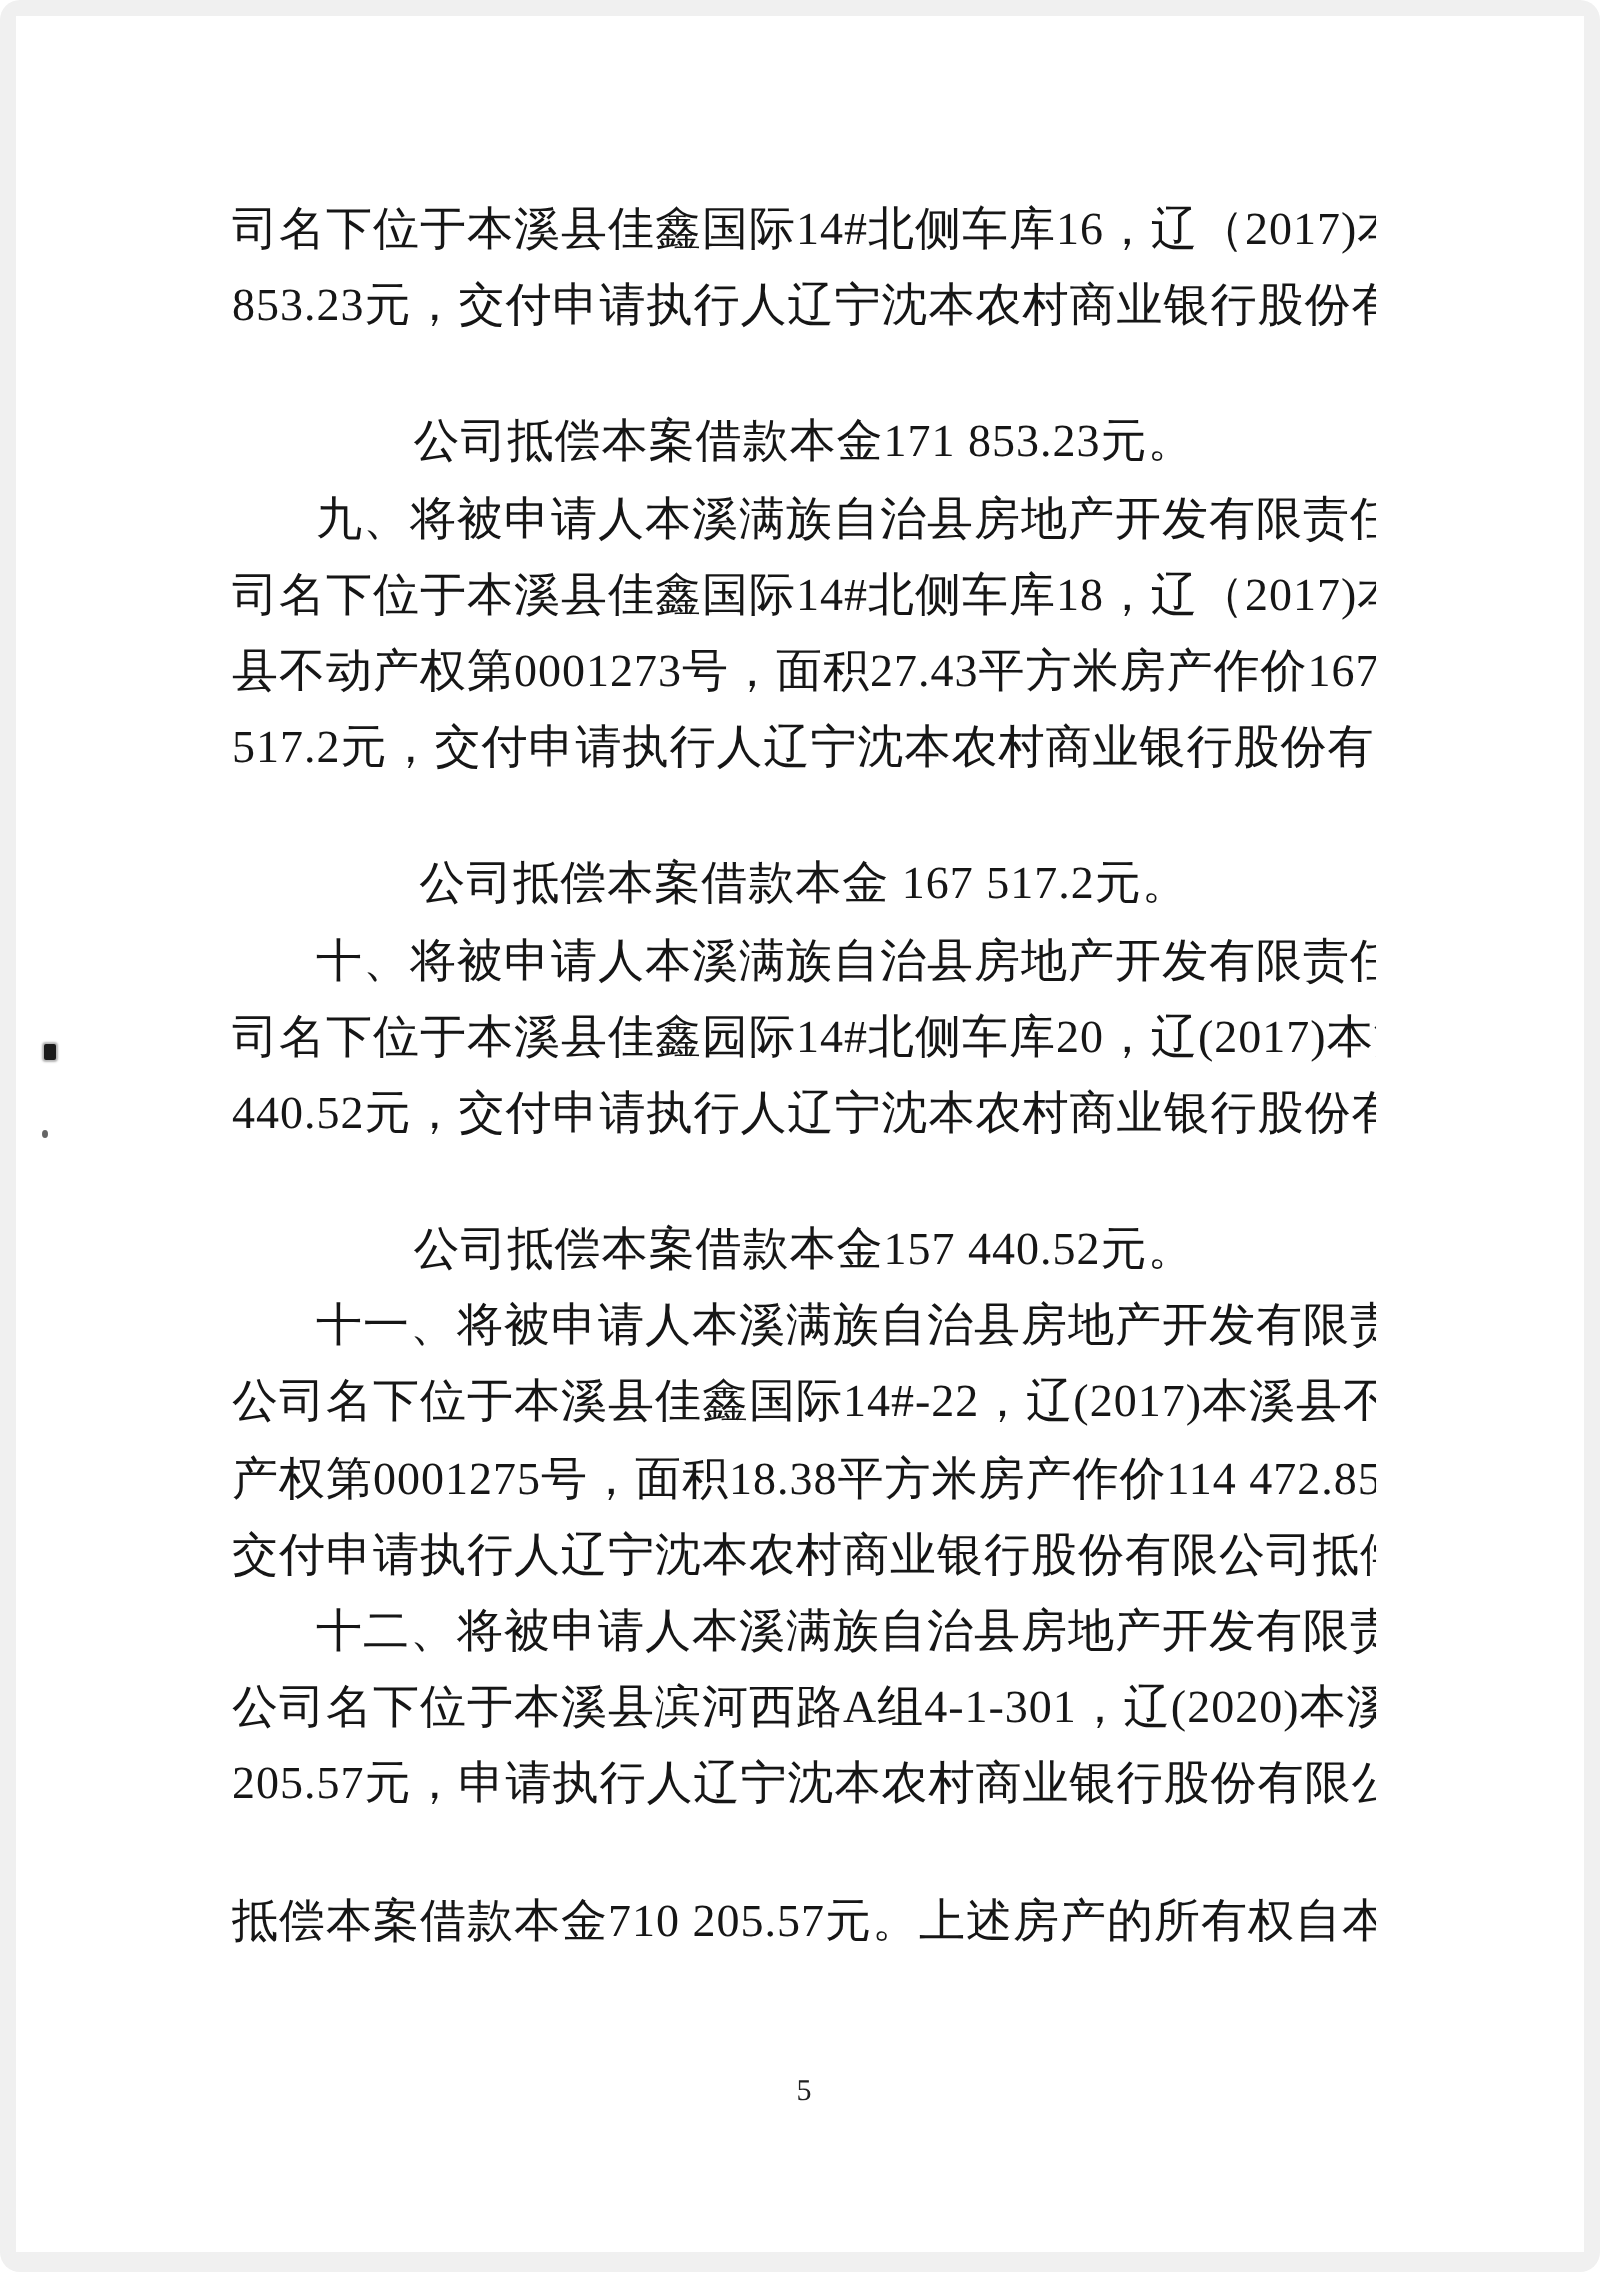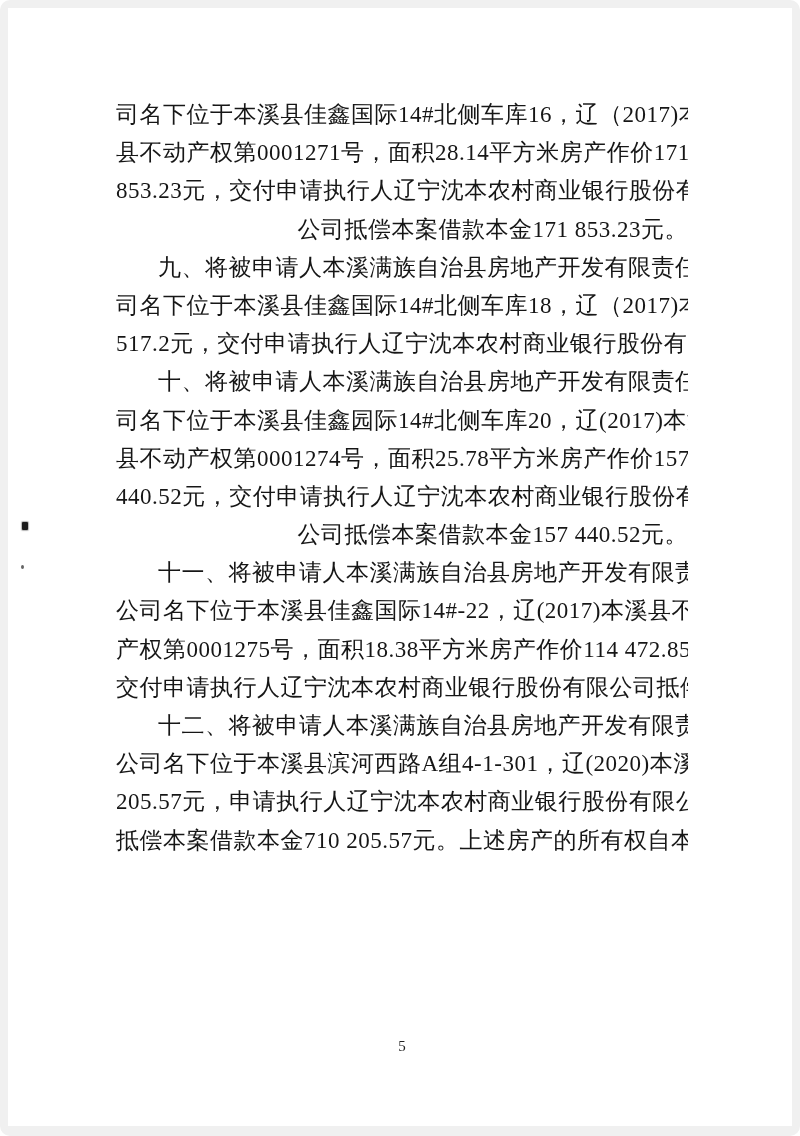--- a/index.html
+++ b/index.html
@@ -40,21 +40,22 @@
     -moz-text-align-last: justify;
     text-align-last: justify;
     white-space: nowrap;
     overflow: hidden;
     letter-spacing: 0.5px;
   }
   .line.ind { padding-left: 42px; }
   .line.end {
     -moz-text-align-last: auto;
     text-align-last: auto;
-    text-align: right;
+    text-align: center;
+    margin-top: 30px;
   }
   .page-number {
     position: absolute;
     left: 108px;
     top: 1030px;
     width: 572px;
     text-align: center;
     font-size: 15px;
     color: #222222;
   }
@@ -79,35 +80,35 @@
 <div class="frame">
   <div class="page">
 
     <span class="speck speck-a"></span>
     <span class="speck speck-b"></span>
 
     <div class="text-block">
 
       <div class="para">
         <div class="line">司名下位于本溪县佳鑫国际14#北侧车库16，辽（2017)本溪</div>
-        <div class="line">县不动产权第0001271号，面积28.14平方米房产作价171</div>
         <div class="line">853.23元，交付申请执行人辽宁沈本农村商业银行股份有限</div>
         <div class="line end">公司抵偿本案借款本金171 853.23元。</div>
       </div>
 
       <div class="para">
         <div class="line ind">九、将被申请人本溪满族自治县房地产开发有限责任公</div>
         <div class="line">司名下位于本溪县佳鑫国际14#北侧车库18，辽（2017)本溪</div>
+        <div class="line">县不动产权第0001273号，面积27.43平方米房产作价167</div>
         <div class="line">517.2元，交付申请执行人辽宁沈本农村商业银行股份有限</div>
+        <div class="line end">公司抵偿本案借款本金 167 517.2元。</div>
       </div>
 
       <div class="para">
         <div class="line ind">十、将被申请人本溪满族自治县房地产开发有限责任公</div>
         <div class="line">司名下位于本溪县佳鑫园际14#北侧车库20，辽(2017)本溪</div>
-        <div class="line">县不动产权第0001274号，面积25.78平方米房产作价157</div>
         <div class="line">440.52元，交付申请执行人辽宁沈本农村商业银行股份有限</div>
         <div class="line end">公司抵偿本案借款本金157 440.52元。</div>
       </div>
 
       <div class="para">
         <div class="line ind">十一、将被申请人本溪满族自治县房地产开发有限责任</div>
         <div class="line">公司名下位于本溪县佳鑫国际14#-22，辽(2017)本溪县不动</div>
         <div class="line">产权第0001275号，面积18.38平方米房产作价114 472.85元，</div>
         <div class="line">交付申请执行人辽宁沈本农村商业银行股份有限公司抵偿</div>
       </div>

